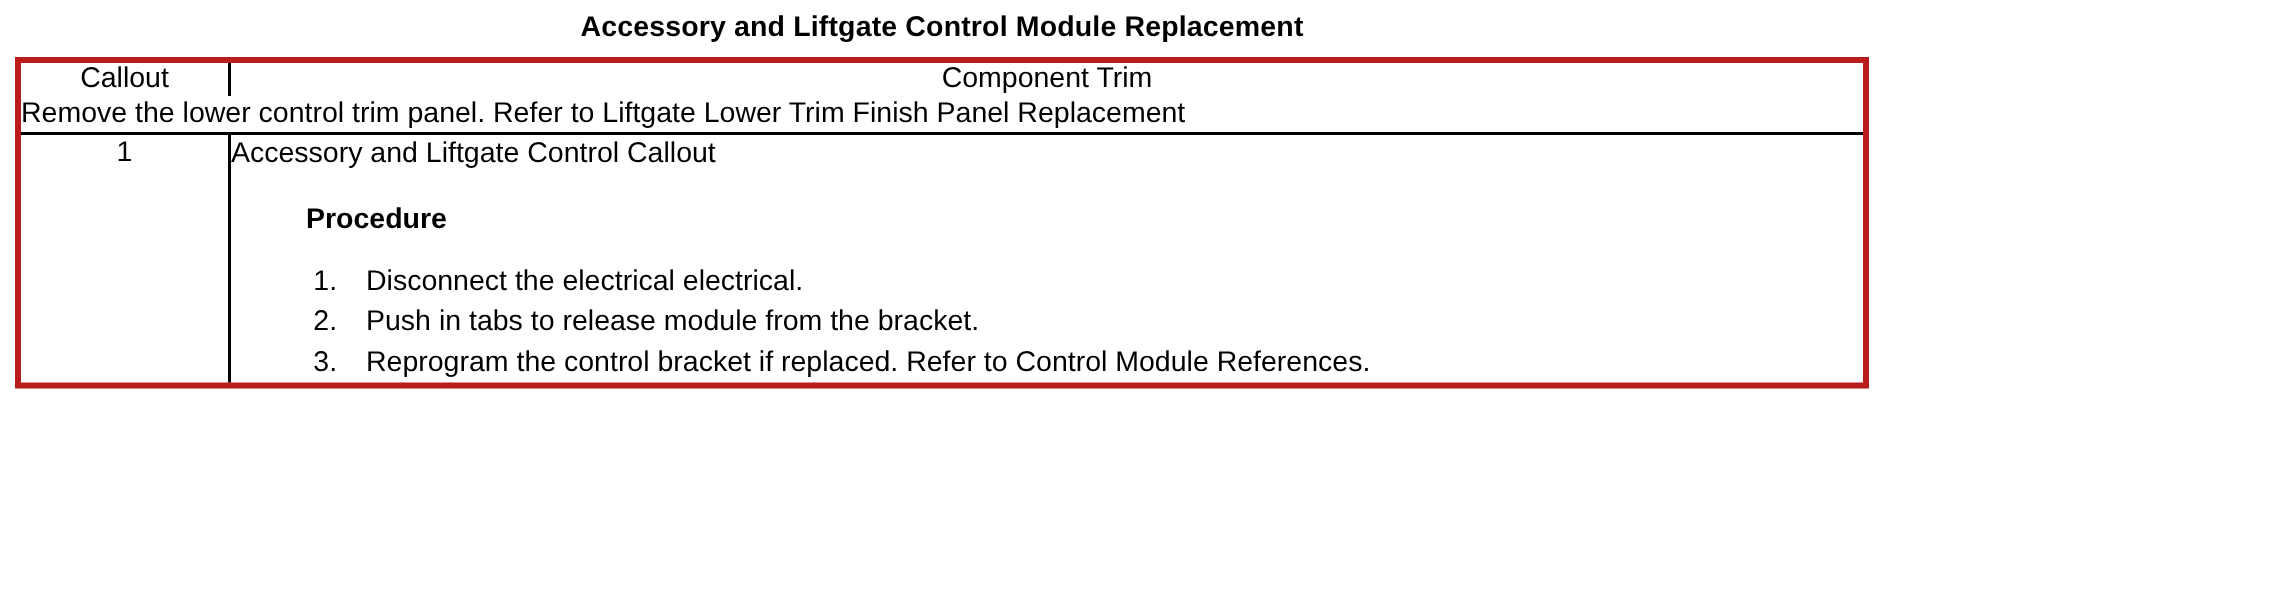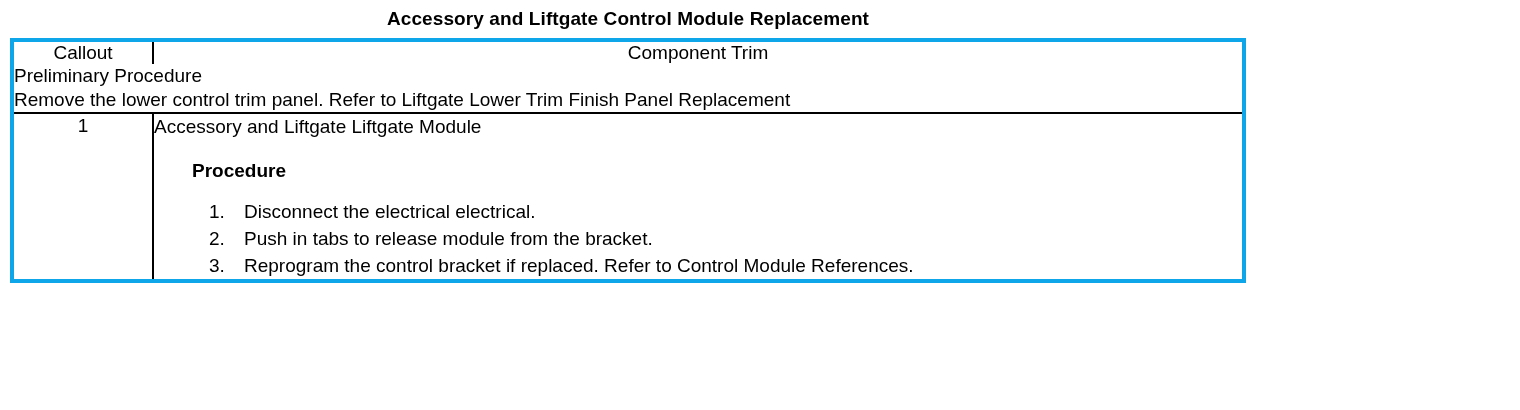--- a/index.html
+++ b/index.html
@@ -23,21 +23,21 @@
   .doc-title {
     text-align: center;
     font-size: 19px;
     font-weight: bold;
     letter-spacing: 0.1px;
     padding-top: 5px;
     line-height: 28px;
   }
   .table-wrap {
     margin: 5px 10px 0 10px;
-    border: 4px solid #0ea5e9;
+    border: 4px solid #b91c1c;
     box-sizing: border-box;
   }
   table.proc-table {
     width: 100%;
     border-collapse: collapse;
     table-layout: fixed;
   }
   table.proc-table col.c-callout { width: 139px; }
   table.proc-table col.c-name { width: auto; }
 
@@ -92,21 +92,21 @@
     padding: 8px 0 10px 10px;
   }
   .component-name {
     font-size: 19px;
     line-height: 26px;
     padding-bottom: 18px;
   }
   .procedure-head {
     font-size: 19px;
     font-weight: bold;
-    padding-left: 38px;
+    padding-left: 50px;
     line-height: 26px;
     padding-bottom: 14px;
   }
   ol.steps {
     margin: 0;
     padding: 0 0 0 76px;
     list-style-position: outside;
     list-style-type: decimal;
   }
   ol.steps li {
@@ -129,32 +129,29 @@
         <col class="c-callout">
         <col class="c-name">
       </colgroup>
       <tbody>
 
         <tr class="row-divider">
           <th class="th-callout cell-callout-border">Callout</th>
           <th class="th-name">Component Trim</th>
         </tr>
 
-        <tr>
-          <td class="prelim-head" colspan="2">Preliminary Procedure</td>
-        </tr>
 
         <tr class="row-divider">
           <td class="prelim-text" colspan="2">Remove the lower control trim panel. Refer to Liftgate Lower Trim Finish Panel Replacement</td>
         </tr>
 
         <tr>
           <td class="callout-num cell-callout-border">1</td>
           <td class="component-cell">
-            <div class="component-name">Accessory and Liftgate Liftgate Module</div>
+            <div class="component-name">Accessory and Liftgate Control Callout</div>
             <div class="procedure-head">Procedure</div>
             <ol class="steps">
               <li>Disconnect the electrical electrical.</li>
               <li>Push in tabs to release module from the bracket.</li>
               <li>Reprogram the control bracket if replaced. Refer to Control Module References.</li>
             </ol>
           </td>
         </tr>
 
       </tbody>

